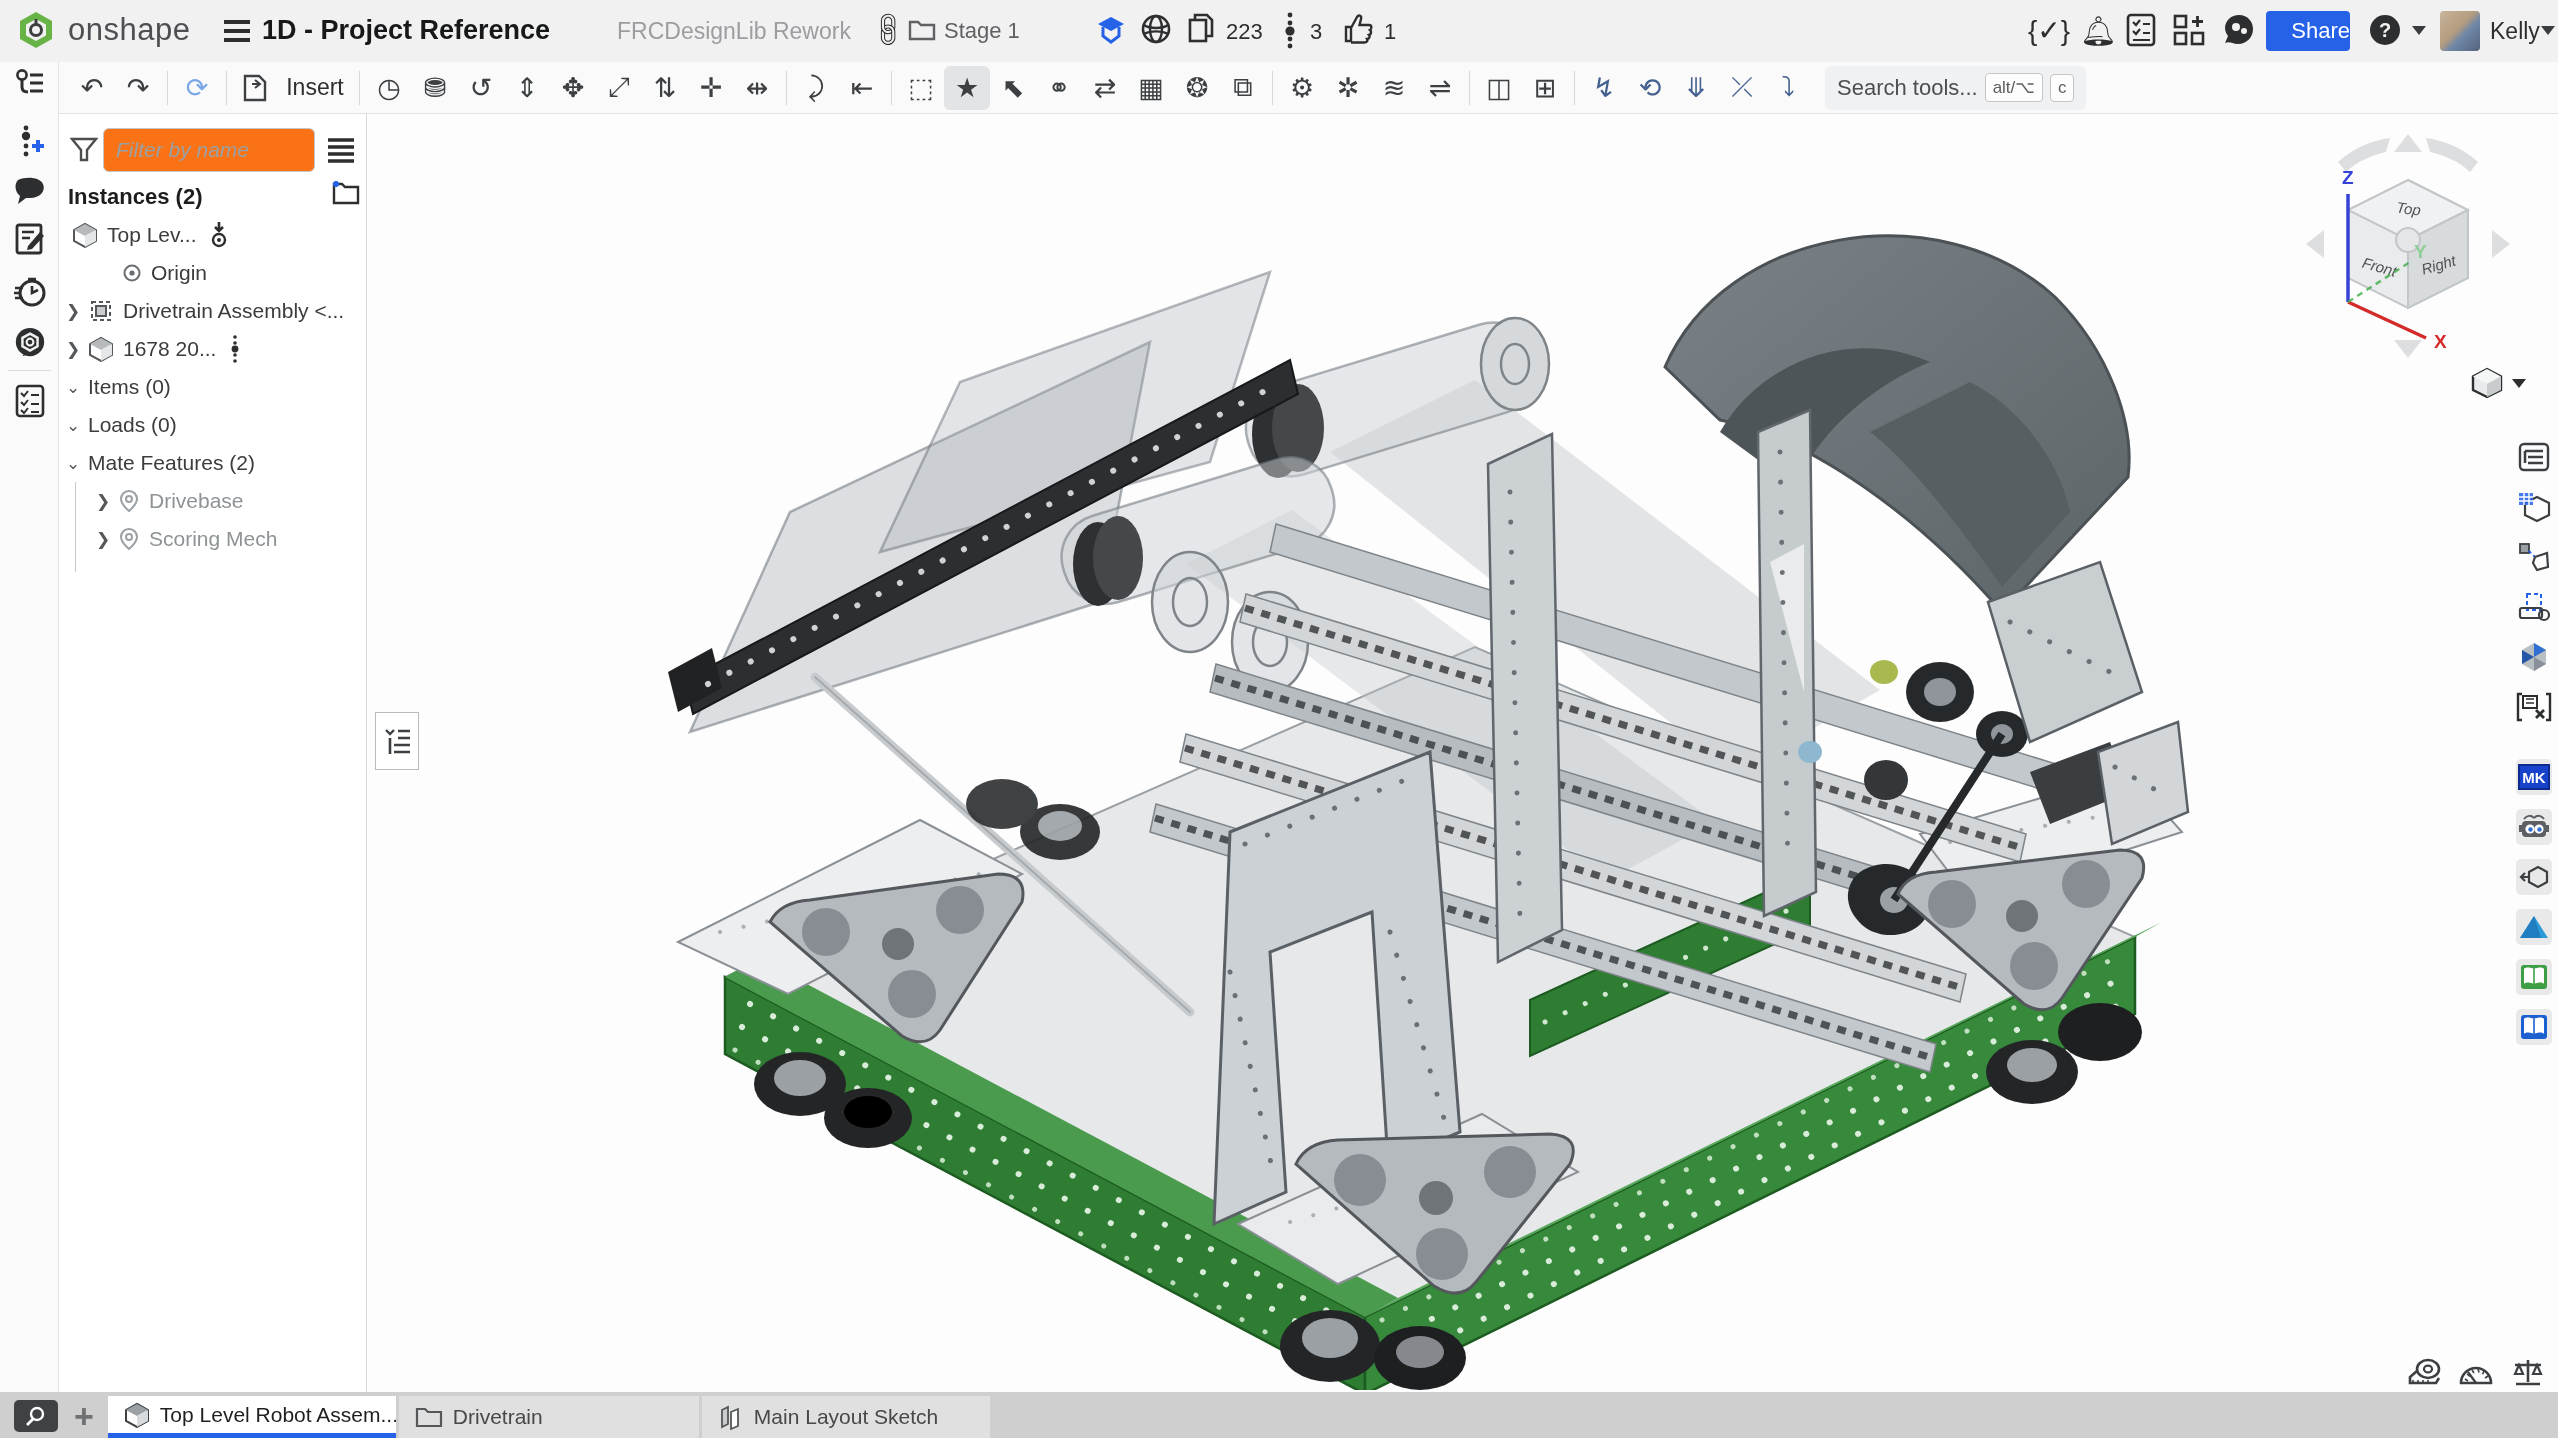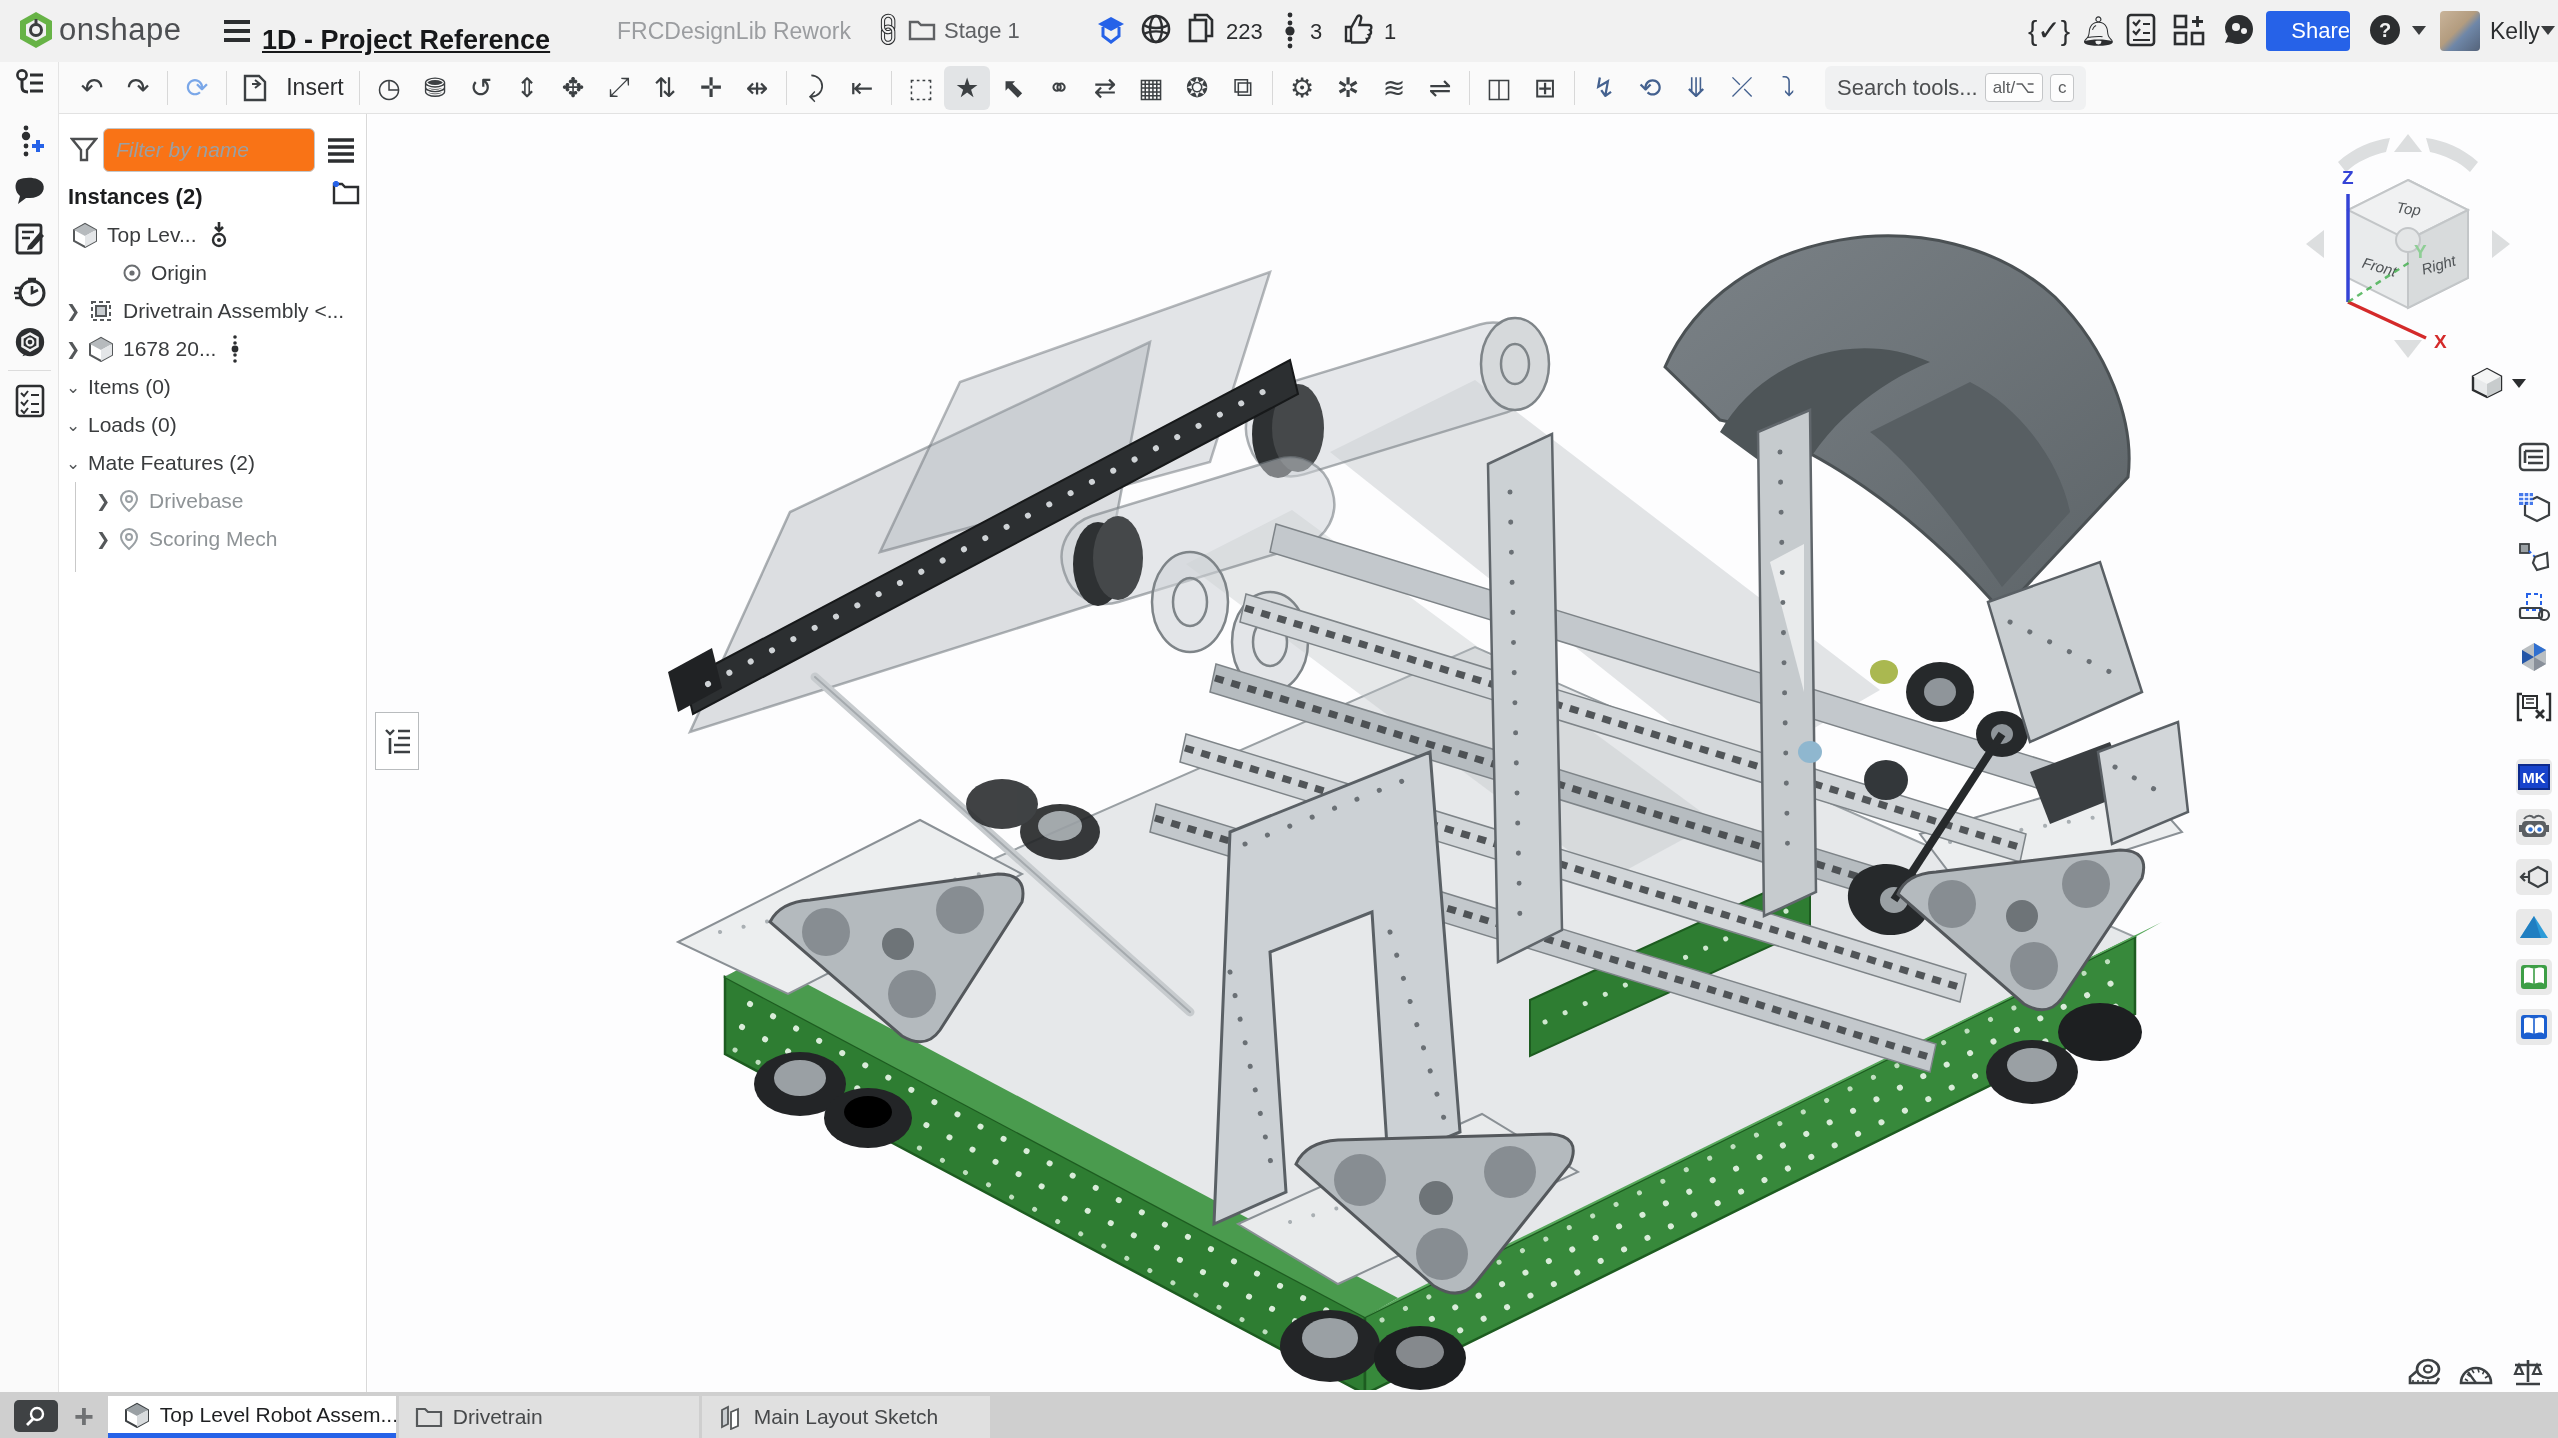--- a/index.html
+++ b/index.html
@@ -88,28 +88,28 @@
 <body>
 
 <div id="topbar">
   <div class="abs row" style="left:16px; top:10px;">
     <svg width="40" height="40" viewBox="0 0 40 40">
       <polygon points="20,2 36,11 36,29 20,38 4,29 4,11" fill="#67b346"></polygon>
       <polygon points="20,9 30,14.5 30,25.5 20,31 10,25.5 10,14.5" fill="#f1f1f1"></polygon>
       <circle cx="20" cy="20" r="5.5" fill="none" stroke="#3c3e40" stroke-width="3"></circle>
       <path d="M20 9 L20 14" stroke="#3c3e40" stroke-width="3"></path>
     </svg>
-    <span class="logo-text" style="margin-left:3px;">onshape</span>
+    <span class="logo-text" style="margin-left:12px;">onshape</span>
   </div>
   <svg class="abs" style="left:222px; top:17px;" width="30" height="28" viewBox="0 0 30 28">
     <rect x="2" y="3" width="26" height="4" fill="#2c2e30"></rect>
       <rect x="2" y="12" width="26" height="4" fill="#2c2e30"></rect>
       <rect x="2" y="21" width="26" height="4" fill="#2c2e30"></rect>
   </svg>
-  <span class="abs doc-title" style="left:262px; top:25px;text-decoration:underline;">1D - Project Reference</span>
+  <span class="abs doc-title" style="left:262px; top:15px;">1D - Project Reference</span>
   <span class="abs doc-subtitle" style="left:617px; top:18px;">FRCDesignLib Rework</span>
   <span class="abs tb-ic" style="left:872px; top:14px; transform:rotate(-45deg);">🔗︎</span>
   <svg class="abs" style="left:908px; top:16px;" width="28" height="26" viewBox="0 0 28 26">
     <path d="M2 6 L10 6 L13 9 L26 9 L26 23 L2 23 Z" fill="none" stroke="#5f6164" stroke-width="2.4"></path>
   </svg>
   <span class="abs ws-label" style="left:944px; top:18px;">Stage 1</span>
 
   <svg class="abs" style="left:1095px; top:14px;" width="32" height="32" viewBox="0 0 32 32">
     <path d="M16 3 L29 10 L16 17 L3 10 Z" fill="#2662e8"></path>
     <path d="M8 13 L8 22 L16 28 L24 22 L24 13" fill="none" stroke="#2662e8" stroke-width="3"></path>

